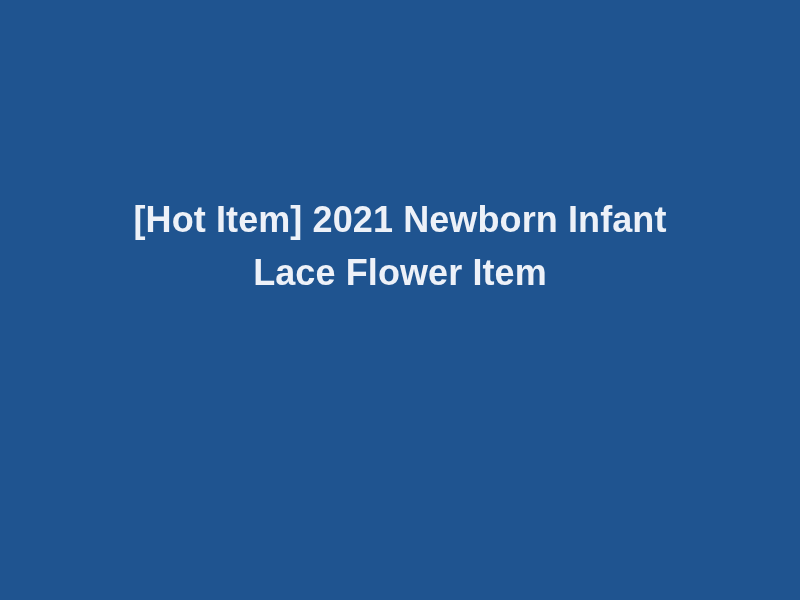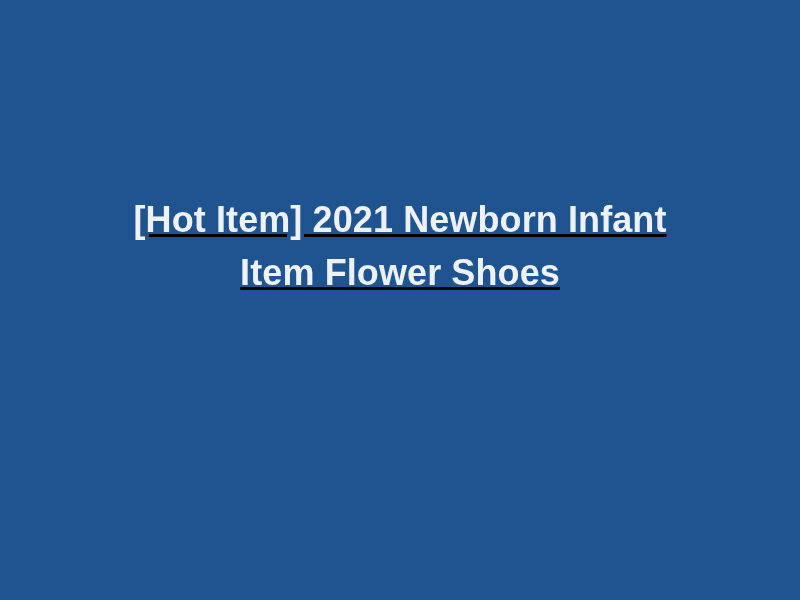--- a/index.html
+++ b/index.html
@@ -17,21 +17,20 @@
   }
 
   #product-title-card {
     position: relative;
     box-sizing: border-box;
     width: 800px;
     height: 492px;
     background-color: #1f5490;
     display: flex;
     align-items: center;
-    text-decoration: underline;
   }
 
   .title-block {
     width: 700px;
     margin: 0 auto;
     padding: 0 14px;
     box-sizing: border-box;
     text-align: center;
     
     transform: translateY(0px);
@@ -56,18 +55,18 @@
 </style>
 </head>
 <body style="background: rgb(31, 84, 144);">
 
 <div id="product-title-card" style="background-color: rgb(31, 84, 144);">
 
   <div class="title-block">
 
     <h1 class="title-heading" style="color: rgb(237, 241, 248);">
       <span class="title-line">[Hot Item] 2021 Newborn Infant</span>
-      <span class="title-line">Item Flower Shoes</span>
+      <span class="title-line">Lace Flower Item</span>
     </h1>
 
   </div>
 
 </div>
 
 </body></html>

